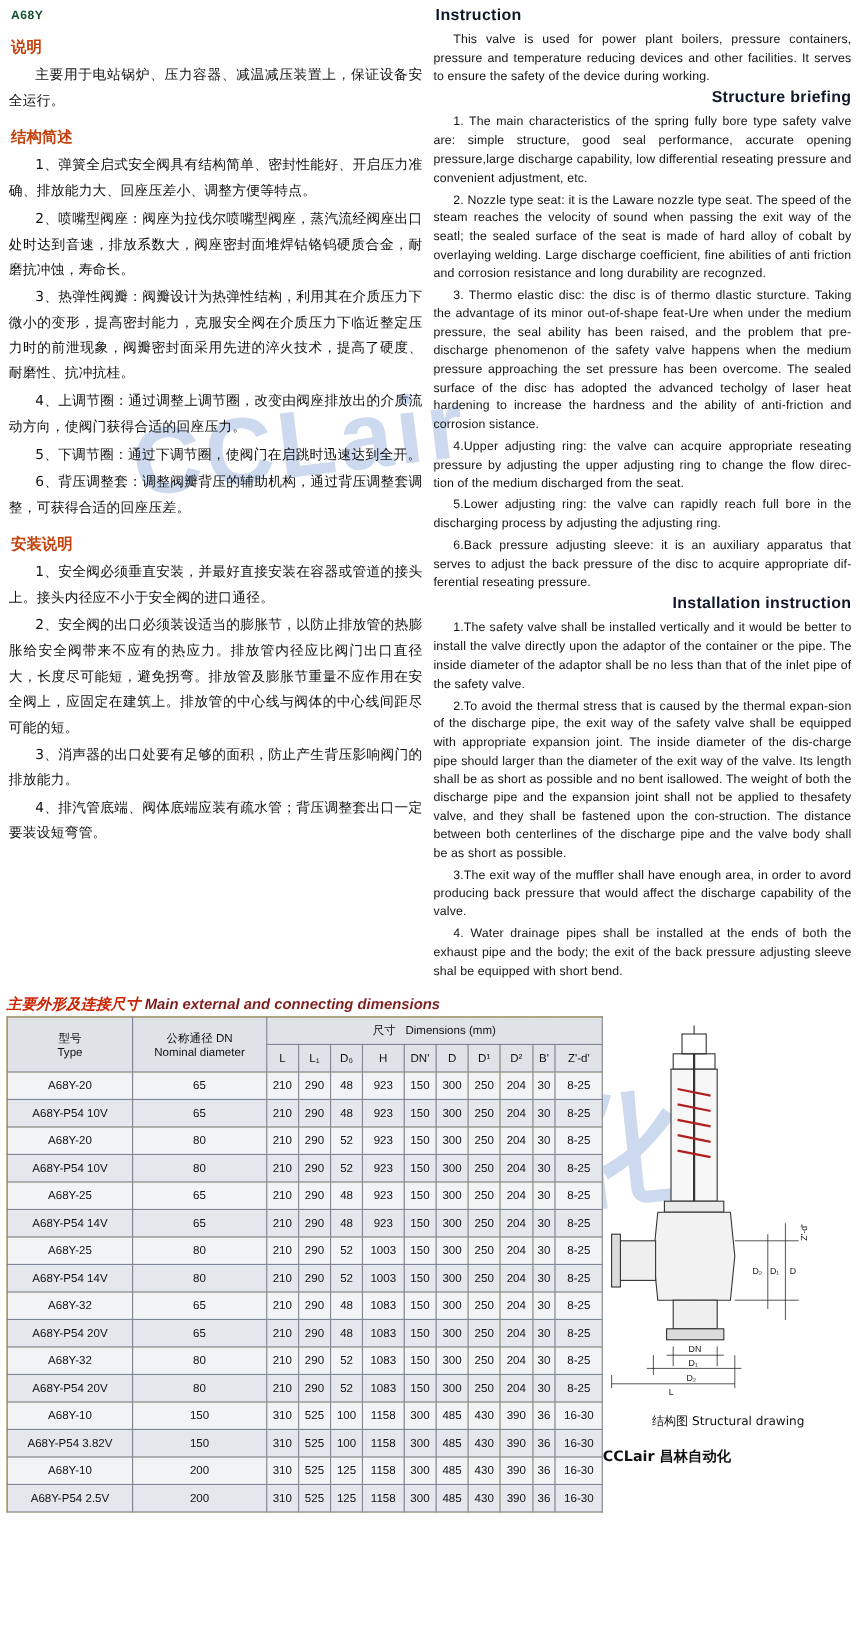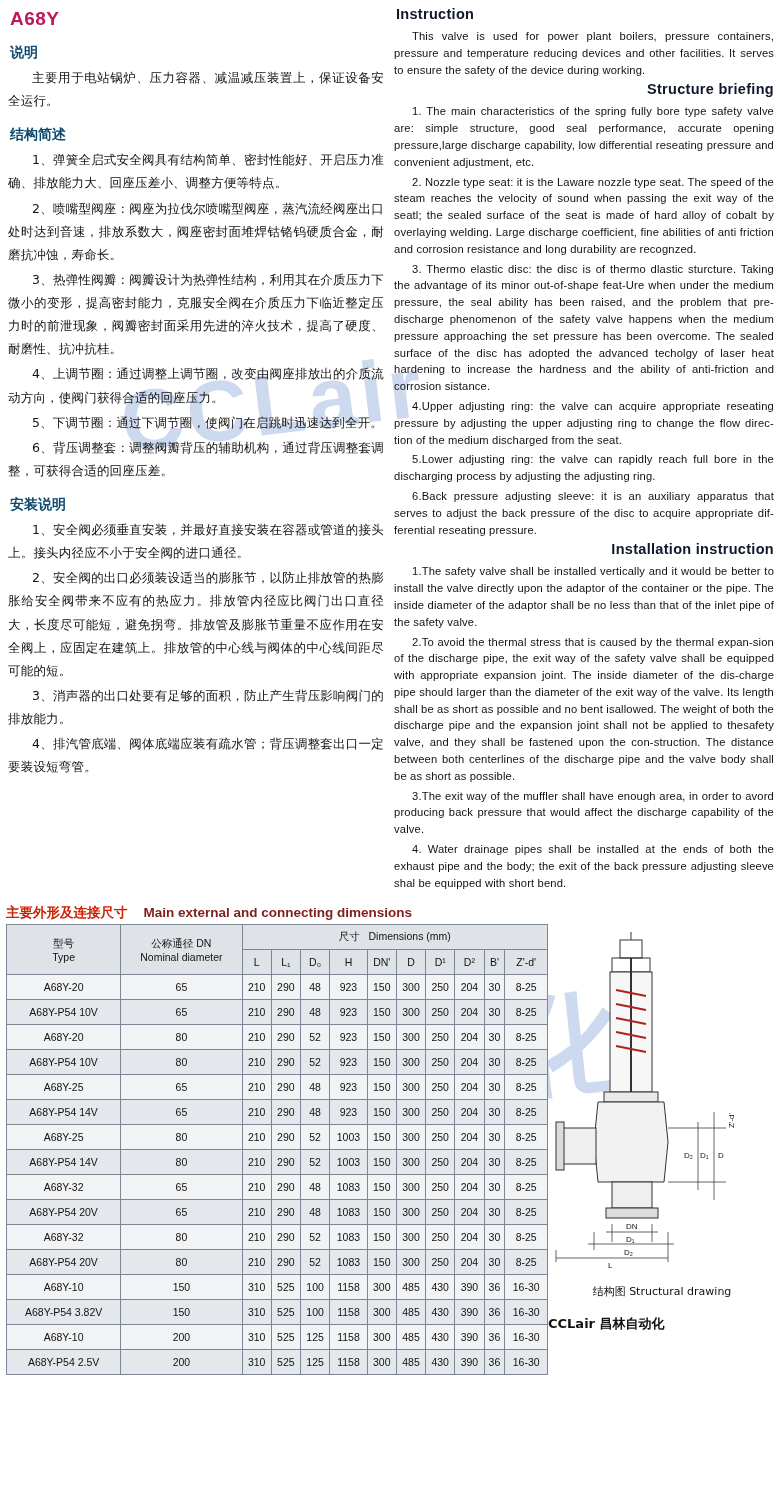--- a/index.html
+++ b/index.html
@@ -35,41 +35,41 @@
     color:rgba(90,130,200,0.30);
     transform:rotate(-6deg);
     font-family:"DejaVu Sans",sans-serif;
   }
 
   
   .cols{display:flex;width:782px;box-sizing:border-box;padding:6px 8px 0 8px;position:relative;z-index:10;}
   .col-l{width:390px;padding-right:10px;box-sizing:border-box;}
   .col-r{width:384px;box-sizing:border-box;}
 
-  .doc-title{font-size:19px;font-weight:bold;color:#be185d;margin:2px 0 6px 2px;letter-spacing:0.5px;}
-  .h-cn{font-size:14px;font-weight:bold;color:#0c4a6e;margin:14px 0 4px 2px;}
+  .doc-title{font-size:11px;font-weight:bold;color:#14532d;margin:2px 0 6px 2px;letter-spacing:0.5px;}
+  .h-cn{font-size:14px;font-weight:bold;color:#c2410c;margin:14px 0 4px 2px;}
   .h-en{font-size:14.5px;font-weight:bold;color:#0f172a;margin:0 0 6px 2px;letter-spacing:0.3px;}
   .h-en.sp{margin-top:0;text-align:right;}
 
   .p-cn{
     font-size:12.5px;line-height:1.85;margin:0 0 2px 0;
     text-align:justify;letter-spacing:0.2px;
     font-family:"DejaVu Sans","Liberation Sans",sans-serif;
   }
   .p-cn.indent{text-indent:24px;}
   .p-en{
     font-size:11.2px;line-height:1.5;margin:0 0 3px 0;text-align:justify;
     letter-spacing:0.15px;
   }
   .p-en.indent{text-indent:18px;}
 
   
   .tbl-head{
-    display:flex;align-items:baseline;gap:16px;
-    margin:10px 16px 2px 6px;position:relative;z-index:10;
+    display:flex;align-items:baseline;gap:4px;
+    margin:10px 16px 2px 6px;position:relative;z-index:10;font-style:italic;
   }
   .tbl-head .cn{font-size:13.5px;font-weight:bold;color:#cc2200;font-family:"DejaVu Sans",sans-serif;}
   .tbl-head .en{font-size:13.5px;font-weight:bold;color:#7f1d1d;}
 
   .lower{display:flex;position:relative;z-index:10;padding:0 6px 6px 6px;box-sizing:border-box;width:782px;}
   .tbl-wrap{width:548px;}
   .draw-wrap{width:228px;position:relative;}
 
   table.dims{border-collapse:collapse;width:100%;font-size:10.5px;background:#eab308;}
   table.dims th,table.dims td{

